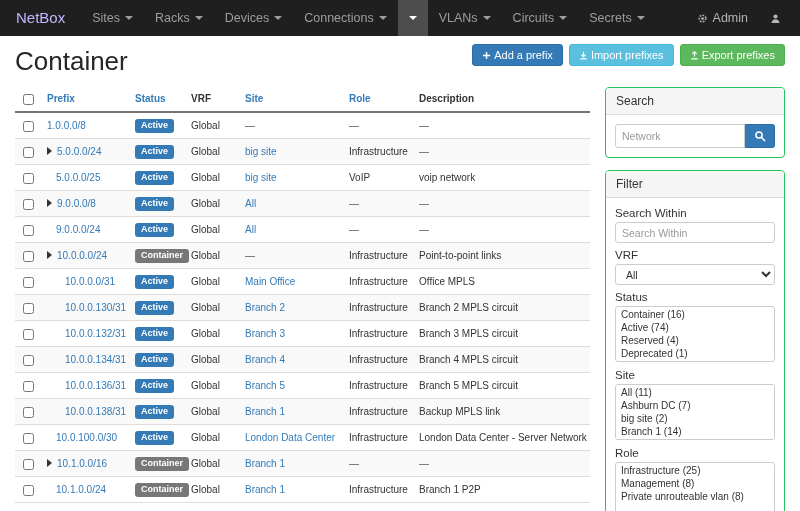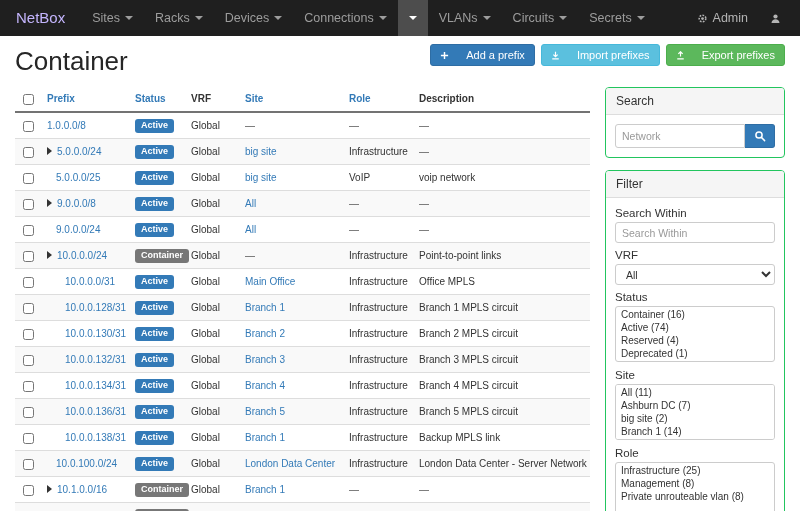--- a/index.html
+++ b/index.html
@@ -18,21 +18,21 @@
   .caret { width:0; height:0; border-left:4px solid transparent; border-right:4px solid transparent;
     border-top:4px solid currentColor; display:inline-block; }
   .ic { display:inline-flex; align-items:center; }
 
   
   .page { padding:4px 15px 0; }
   .topbar { display:flex; justify-content:space-between; align-items:flex-start; }
   .page-title { font-size:26px; font-weight:400; color:#262626; margin:6px 0 10px; }
   .actions { margin-top:4px; display:flex; gap:6px; }
   .btn { border:1px solid transparent; border-radius:3px; color:#fff; font-size:11px; padding:4px 9px;
-    display:inline-flex; align-items:center; gap:17px; cursor:pointer; font-family:inherit; }
+    display:inline-flex; align-items:center; gap:3px; cursor:pointer; font-family:inherit; }
   .btn-primary { background:#337ab7; border-color:#2e6da4; }
   .btn-info    { background:#5bc0de; border-color:#46b8da; }
   .btn-success { background:#5cb85c; border-color:#4cae4c; }
 
   
   .cols { display:flex; align-items:flex-start; gap:15px; }
   .main-col { flex:1; min-width:0; }
   .side-col { width:180px; flex:none; }
 
   
@@ -247,75 +247,66 @@
               <td class="col-check"><input type="checkbox" style=""></td>
               <td style="padding-left: 26px;"><a class="lnk">10.0.0.0/31</a></td>
               <td><span class="badge badge-primary">Active</span></td>
               <td>Global</td>
               <td><a class="lnk">Main Office</a></td>
               <td>Infrastructure</td>
               <td>Office MPLS</td>
             </tr>
             <tr>
               <td class="col-check"><input type="checkbox" style=""></td>
-              <td style="padding-left: 26px;"><a class="lnk">10.0.0.128/31</a></td>
+              <td style="padding-left: 26px;"><a class="lnk">10.0.0.130/31</a></td>
+              <td><span class="badge badge-primary">Active</span></td>
+              <td>Global</td>
+              <td><a class="lnk">Branch 2</a></td>
+              <td>Infrastructure</td>
+              <td>Branch 2 MPLS circuit</td>
+            </tr>
+            <tr>
+              <td class="col-check"><input type="checkbox" style=""></td>
+              <td style="padding-left: 26px;"><a class="lnk">10.0.0.132/31</a></td>
+              <td><span class="badge badge-primary">Active</span></td>
+              <td>Global</td>
+              <td><a class="lnk">Branch 3</a></td>
+              <td>Infrastructure</td>
+              <td>Branch 3 MPLS circuit</td>
+            </tr>
+            <tr>
+              <td class="col-check"><input type="checkbox" style=""></td>
+              <td style="padding-left: 26px;"><a class="lnk">10.0.0.134/31</a></td>
+              <td><span class="badge badge-primary">Active</span></td>
+              <td>Global</td>
+              <td><a class="lnk">Branch 4</a></td>
+              <td>Infrastructure</td>
+              <td>Branch 4 MPLS circuit</td>
+            </tr>
+            <tr>
+              <td class="col-check"><input type="checkbox" style=""></td>
+              <td style="padding-left: 26px;"><a class="lnk">10.0.0.136/31</a></td>
+              <td><span class="badge badge-primary">Active</span></td>
+              <td>Global</td>
+              <td><a class="lnk">Branch 5</a></td>
+              <td>Infrastructure</td>
+              <td>Branch 5 MPLS circuit</td>
+            </tr>
+            <tr>
+              <td class="col-check"><input type="checkbox" style=""></td>
+              <td style="padding-left: 26px;"><a class="lnk">10.0.0.138/31</a></td>
               <td><span class="badge badge-primary">Active</span></td>
               <td>Global</td>
               <td><a class="lnk">Branch 1</a></td>
               <td>Infrastructure</td>
-              <td>Branch 1 MPLS circuit</td>
-            </tr>
-            <tr>
-              <td class="col-check"><input type="checkbox" style=""></td>
-              <td style="padding-left: 26px;"><a class="lnk">10.0.0.130/31</a></td>
-              <td><span class="badge badge-primary">Active</span></td>
-              <td>Global</td>
-              <td><a class="lnk">Branch 2</a></td>
-              <td>Infrastructure</td>
-              <td>Branch 2 MPLS circuit</td>
-            </tr>
-            <tr>
-              <td class="col-check"><input type="checkbox" style=""></td>
-              <td style="padding-left: 26px;"><a class="lnk">10.0.0.132/31</a></td>
-              <td><span class="badge badge-primary">Active</span></td>
-              <td>Global</td>
-              <td><a class="lnk">Branch 3</a></td>
-              <td>Infrastructure</td>
-              <td>Branch 3 MPLS circuit</td>
-            </tr>
-            <tr>
-              <td class="col-check"><input type="checkbox" style=""></td>
-              <td style="padding-left: 26px;"><a class="lnk">10.0.0.134/31</a></td>
-              <td><span class="badge badge-primary">Active</span></td>
-              <td>Global</td>
-              <td><a class="lnk">Branch 4</a></td>
-              <td>Infrastructure</td>
-              <td>Branch 4 MPLS circuit</td>
-            </tr>
-            <tr>
-              <td class="col-check"><input type="checkbox" style=""></td>
-              <td style="padding-left: 26px;"><a class="lnk">10.0.0.136/31</a></td>
-              <td><span class="badge badge-primary">Active</span></td>
-              <td>Global</td>
-              <td><a class="lnk">Branch 5</a></td>
-              <td>Infrastructure</td>
-              <td>Branch 5 MPLS circuit</td>
-            </tr>
-            <tr>
-              <td class="col-check"><input type="checkbox" style=""></td>
-              <td style="padding-left: 26px;"><a class="lnk">10.0.0.138/31</a></td>
-              <td><span class="badge badge-primary">Active</span></td>
-              <td>Global</td>
-              <td><a class="lnk">Branch 1</a></td>
-              <td>Infrastructure</td>
               <td>Backup MPLS link</td>
             </tr>
             <tr>
               <td class="col-check"><input type="checkbox" style=""></td>
-              <td style="padding-left: 17px;"><a class="lnk">10.0.100.0/24</a></td>
+              <td style="padding-left: 17px;"><a class="lnk">10.0.100.0/30</a></td>
               <td><span class="badge badge-primary">Active</span></td>
               <td>Global</td>
               <td><a class="lnk">London Data Center</a></td>
               <td>Infrastructure</td>
               <td>London Data Center - Server Network</td>
             </tr>
             <tr>
               <td class="col-check"><input type="checkbox" style=""></td>
               <td style="padding-left: 8px;"><span class="tri"></span><a class="lnk">10.1.0.0/16</a></td>
               <td><span class="badge badge-default">Container</span></td>

